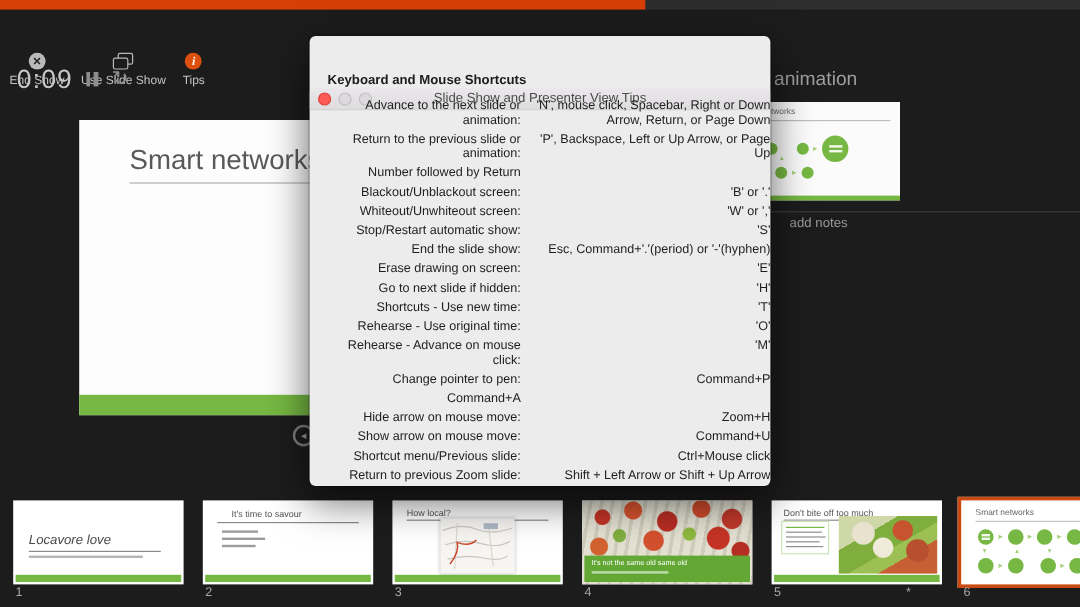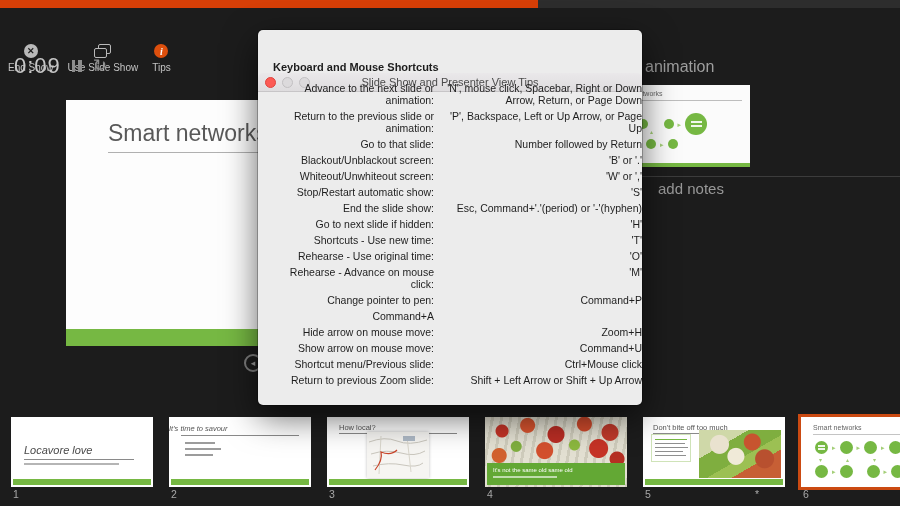--- a/index.html
+++ b/index.html
@@ -49,21 +49,21 @@
   #next-thumb-title { position:absolute; left:8px; top:5px; font-size:7px; color:#6a6a6a; white-space:nowrap; }
   #next-thumb-rule { position:absolute; left:8px; top:15px; width:128px; height:1px; background:#bdbdbd; }
   #next-thumb-bar { position:absolute; left:0; bottom:0; width:100%; height:4px; background:#76b843; }
   .nrow { position:absolute; display:flex; align-items:center; gap:4px; }
   .c9  { width:10px; height:10px; border-radius:50%; background:#76b843; }
   .c22 { width:22px; height:22px; border-radius:50%; background:#76b843; position:relative; }
   .c22 i, .cc i { position:absolute; left:25%; width:50%; height:1.5px; background:rgba(255,255,255,.9); }
   .arr { font-size:7px; color:#a4cf78; line-height:7px; }
   .tri { font-size:6px; color:#a4cf78; line-height:6px; }
   #notes-divider { left:600px; top:176px; width:300px; height:1px; background:#3c3c3c; z-index:1; }
-  #notes-hint { left:658px; top:180px; font-size:15px; color:#989898; z-index:1; }
+  #notes-hint { left:658px; top:180px; font-size:11px; color:#989898; z-index:1; }
 
   
   #dialog { left:258px; top:30px; width:384px; height:375px; background:#ececec; border-radius:5px;
     box-shadow:0 12px 34px rgba(0,0,0,.6), 0 0 0 1px rgba(0,0,0,.25); z-index:40; }
   #dlg-titlebar { position:absolute; left:0; top:0; width:100%; height:19px; border-radius:5px 5px 0 0;
     background:linear-gradient(#eae8ea,#dedcde); border-bottom:1px solid #c7c5c7;
     display:flex; align-items:center; justify-content:center;margin-top:43px; }
   #dlg-title { font-size:11px; color:#4b4b4b; }
   #dlg-lights { position:absolute; left:7px; top:4px; display:flex; gap:6px; }
   .light { width:11px; height:11px; border-radius:50%; }
@@ -227,38 +227,41 @@
       <div id="shortcut-list">
           <div class="srow">
             <div class="slabel">Advance to the next slide or animation:</div>
             <div class="svalue">'N', mouse click, Spacebar, Right or Down Arrow, Return, or Page Down</div>
           </div>
           <div class="srow">
             <div class="slabel">Return to the previous slide or animation:</div>
             <div class="svalue">'P', Backspace, Left or Up Arrow, or Page Up</div>
           </div>
           <div class="srow">
-            <div class="slabel">Go to that slide:</div>
             <div class="svalue">Number followed by Return</div>
           </div>
           <div class="srow">
             <div class="slabel">Blackout/Unblackout screen:</div>
             <div class="svalue">'B' or '.'</div>
           </div>
           <div class="srow">
             <div class="slabel">Whiteout/Unwhiteout screen:</div>
             <div class="svalue">'W' or ','</div>
           </div>
           <div class="srow">
             <div class="slabel">Stop/Restart automatic show:</div>
             <div class="svalue">'S'</div>
           </div>
           <div class="srow">
             <div class="slabel">End the slide show:</div>
             <div class="svalue">Esc, Command+'.'(period) or '-'(hyphen)</div>
+          </div>
+          <div class="srow">
+            <div class="slabel">Erase drawing on screen:</div>
+            <div class="svalue">'E'</div>
           </div>
           <div class="srow">
             <div class="slabel">Go to next slide if hidden:</div>
             <div class="svalue">'H'</div>
           </div>
           <div class="srow">
             <div class="slabel">Shortcuts - Use new time:</div>
             <div class="svalue">'T'</div>
           </div>
           <div class="srow">
@@ -297,21 +300,21 @@
   </div>
 
   <div class="thumb" id="thumb-1" style="left:11px">
     <div class="abs" id="t1-title">Locavore love</div>
     <div class="t-rule abs" id="t1-rule"></div>
     <div class="microline" style="left:13px; top:46px; width:95px;"></div>
     <div class="gbar"></div>
   </div>
 
   <div class="thumb" id="thumb-2" style="left:169px">
-    <div class="t-title-sm" style="left:0; top:7px;font-style:italic;">It's time to savour</div>
+    <div class="t-title-sm" style="left:24px; top:7px;">It's time to savour</div>
     <div class="t-rule" style="left:12px; top:18px; width:118px;"></div>
     <div class="microline t2-b" style="top:25px; width:30px;"></div>
     <div class="microline t2-b" style="top:31px; width:36px;"></div>
     <div class="microline t2-b" style="top:37px; width:28px;"></div>
     <div class="gbar"></div>
   </div>
 
   <div class="thumb" id="thumb-3" style="left:327px">
     <div class="t-title-sm" style="left:12px; top:6px;">How local?</div>
     <div class="t-rule" style="left:12px; top:16px; width:118px;"></div>

